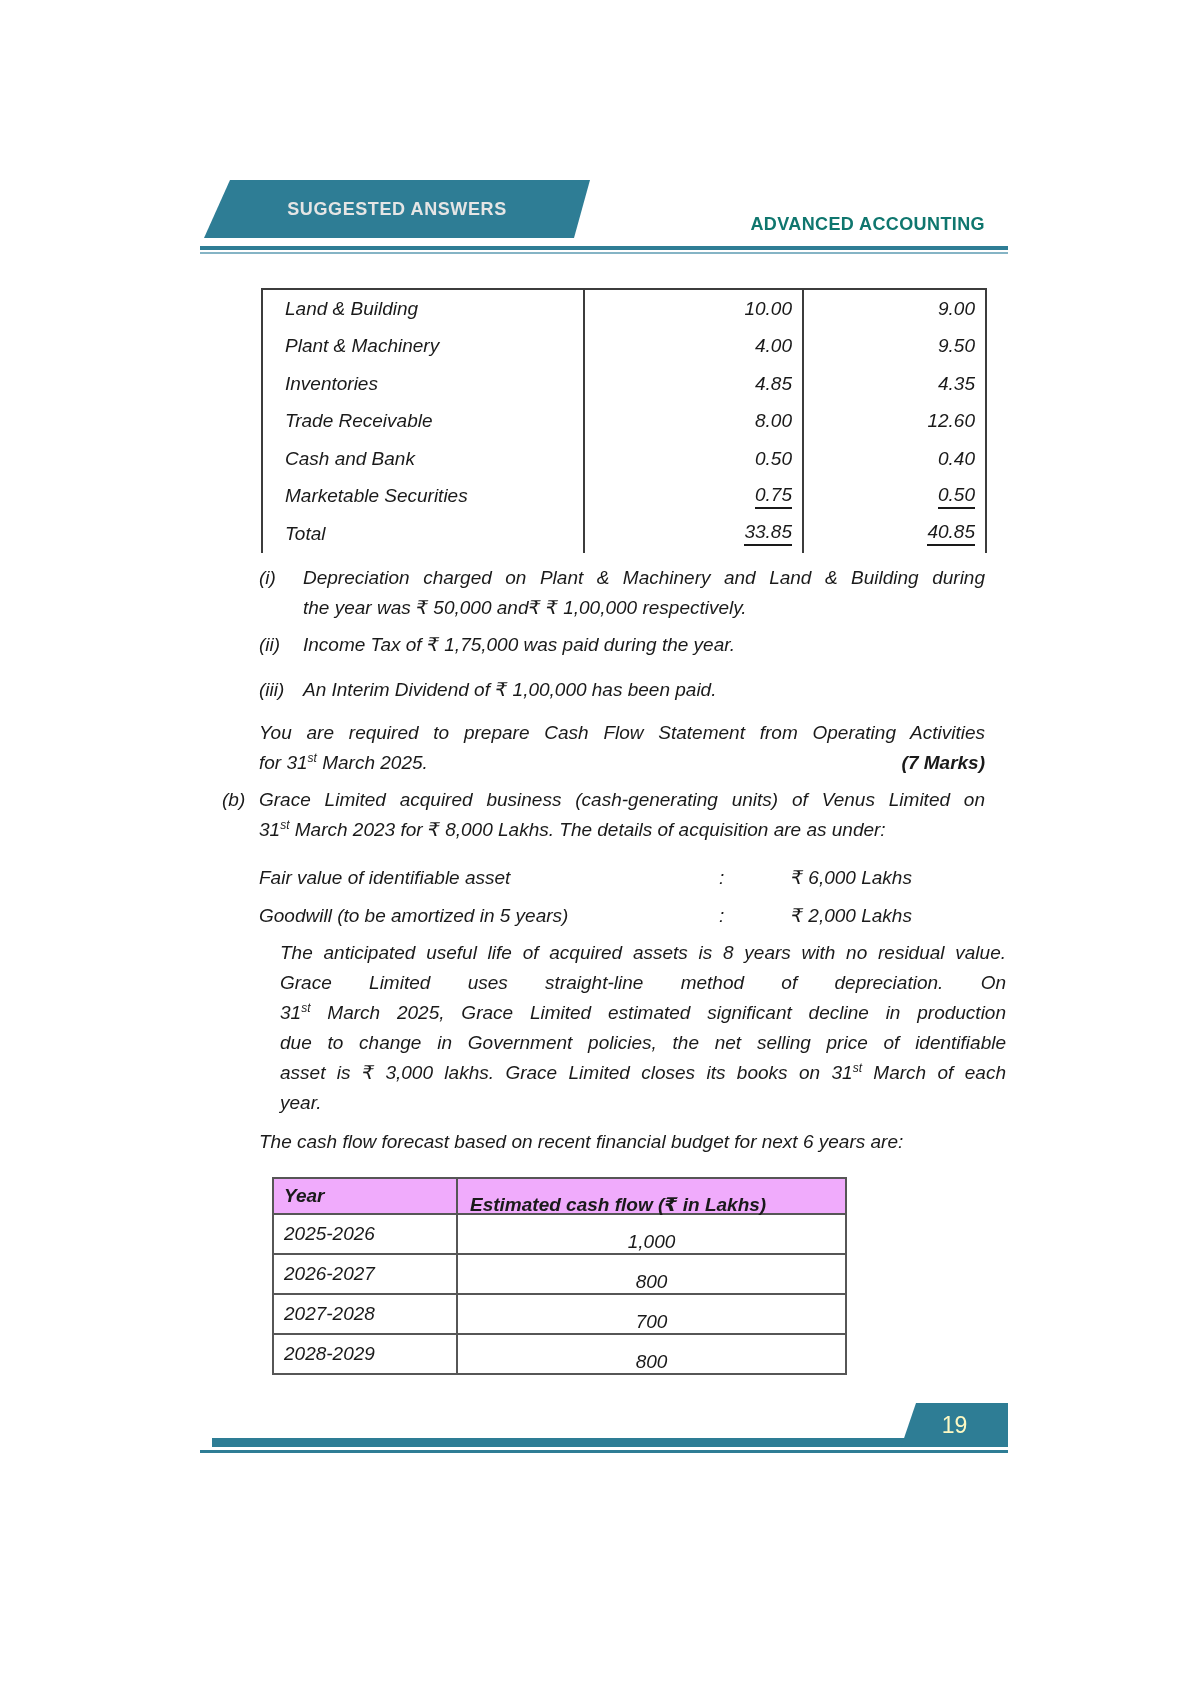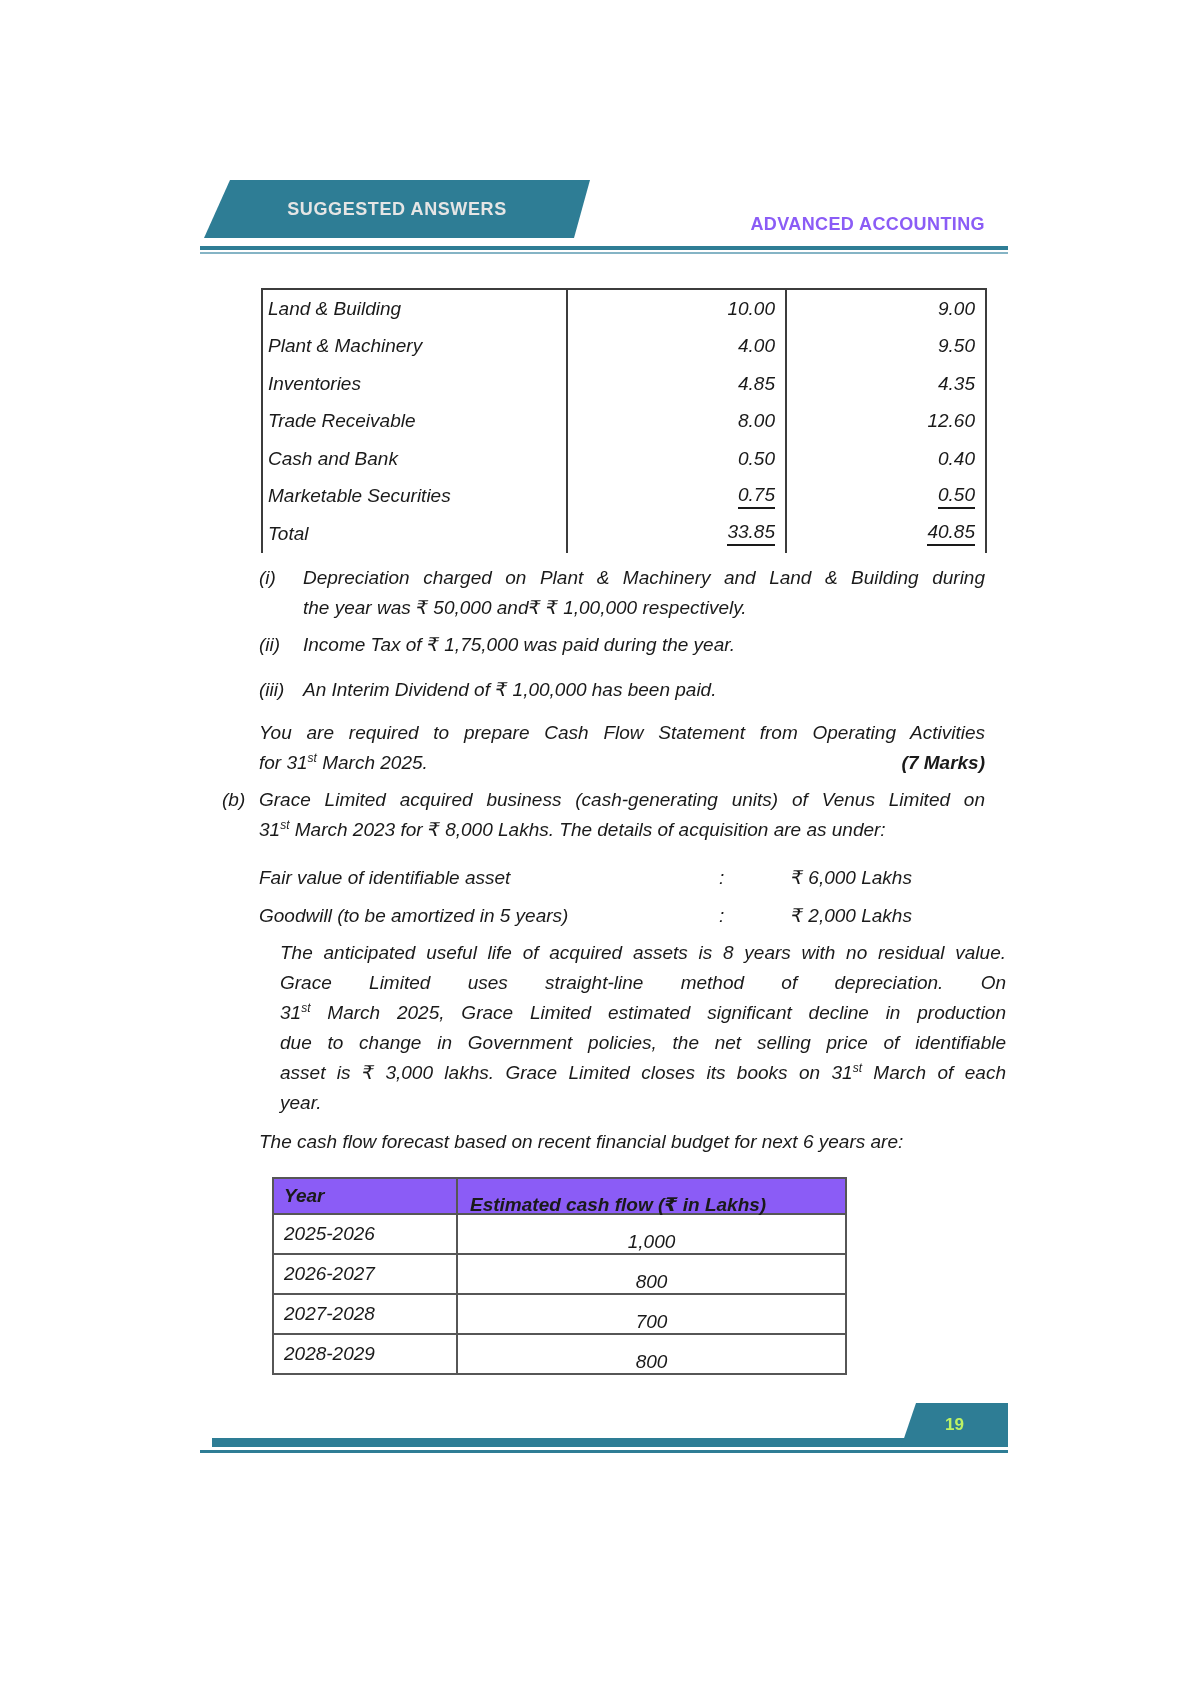--- a/index.html
+++ b/index.html
@@ -5,33 +5,33 @@
   html,body{margin:0;padding:0;background:#e8e8e8;}
   .page{position:relative;width:1191px;height:1684px;background:#ffffff;margin:0 auto;
         font-family:"Liberation Sans","DejaVu Sans",sans-serif;color:#1a1a1a;overflow:hidden;}
 
   
   .banner{position:absolute;left:204px;top:180px;width:386px;height:58px;background:#2e7d95;
           clip-path:polygon(26px 0,100% 0,calc(100% - 16px) 100%,0 100%);
           display:flex;align-items:center;justify-content:center;}
   .banner span{color:#e5e5e5;font-weight:700;font-size:18px;letter-spacing:.6px;}
   .subject{position:absolute;left:600px;top:214px;width:385px;text-align:right;
-           color:#8b5cf6;font-weight:700;font-size:18px;letter-spacing:.4px;}
+           color:#0f766e;font-weight:700;font-size:18px;letter-spacing:.4px;}
   .hrule{position:absolute;left:200px;top:246px;width:808px;}
   .hrule .thick{height:4px;background:#2e7d95;}
   .hrule .thin{height:2px;background:#85b4c5;margin-top:2px;}
   .jline{text-align:justify;font-style:italic;font-size:19px;line-height:30px;white-space:normal;}
   .stretch{text-align-last:justify;}
   sup{font-size:12px;line-height:0;vertical-align:super;font-style:italic;}
 
   
   .t1{position:absolute;left:261px;top:288px;width:726px;box-sizing:border-box;
       border-top:2px solid #3c3c3c;border-left:2px solid #3c3c3c;border-right:2px solid #3c3c3c;}
   .t1row{display:flex;height:37.5px;align-items:center;font-style:italic;font-size:19px;}
-  .t1 .c1{flex:0 0 298px;padding-left:5px;border-right:2px solid #3c3c3c;align-self:stretch;display:flex;align-items:center;}
+  .t1 .c1{flex:0 0 298px;padding-left:22px;border-right:2px solid #3c3c3c;align-self:stretch;display:flex;align-items:center;}
   .t1 .c2{flex:0 0 207px;padding-right:10px;border-right:2px solid #3c3c3c;align-self:stretch;
           display:flex;align-items:center;justify-content:flex-end;}
   .t1 .c3{flex:1;padding-right:10px;display:flex;align-items:center;justify-content:flex-end;align-self:stretch;padding-left:23px;}
   .u{border-bottom:2px solid #1a1a1a;padding-bottom:1px;}
 
   
   .note{position:absolute;left:259px;width:726px;display:flex;}
   .nmark{flex:0 0 44px;font-style:italic;font-size:19px;line-height:30px;}
   .nbody{flex:1;}
   .req{position:absolute;left:259px;top:718px;width:726px;}
@@ -39,34 +39,34 @@
   .partb{position:absolute;left:222px;top:785px;width:763px;display:flex;}
   .partb .nmark{flex:0 0 37px;}
   .detail{position:absolute;left:259px;width:726px;display:flex;font-style:italic;font-size:19px;line-height:30px;}
   .detail .dl{flex:0 0 446px;}
   .detail .dc{flex:0 0 86px;padding-left:14px;box-sizing:border-box;}
   .para{position:absolute;left:248px;top:938px;width:726px;margin-left:32px;}
   .fintro{position:absolute;left:259px;top:1127px;width:726px;font-style:italic;font-size:19px;line-height:30px;}
 
   
   .t2{position:absolute;left:272px;top:1177px;width:575px;box-sizing:border-box;border:2px solid #565656;}
-  .t2 .hrow{display:flex;height:34px;background:#8b5cf6;border-bottom:2px solid #565656;
+  .t2 .hrow{display:flex;height:34px;background:#f0abfc;border-bottom:2px solid #565656;
             font-weight:700;font-style:italic;font-size:19px;}
   .t2 .trow{display:flex;height:38px;border-bottom:2px solid #565656;font-style:italic;font-size:19px;}
   .t2 .trow:last-child{border-bottom:none;}
   .t2 .ca{flex:0 0 184px;border-right:2px solid #565656;display:flex;align-items:center;padding-left:10px;box-sizing:border-box;}
   .t2 .cb{flex:1;display:flex;align-items:center;padding-left:12px;box-sizing:border-box;margin-top:16px;}
   .t2 .trow .cb{justify-content:center;padding-left:0;}
 
   
   .fbar{position:absolute;left:212px;top:1438px;width:796px;height:9px;background:#2e7d95;}
   .fbox{position:absolute;left:901px;top:1403px;width:107px;height:44px;background:#2e7d95;
         clip-path:polygon(15px 0,100% 0,100% 100%,0 100%);
         display:flex;align-items:center;justify-content:center;}
-  .fbox span{color:#bef264;font-weight:700;font-size:17px;}
+  .fbox span{color:#fef9c3;font-weight:400;font-size:23px;}
   .fline{position:absolute;left:200px;top:1450px;width:808px;height:3px;background:#2e7d95;}
 </style>
 </head>
 <body>
 
 <div class="page">
 
   <div class="banner">
     <span>SUGGESTED ANSWERS</span>
   </div>

